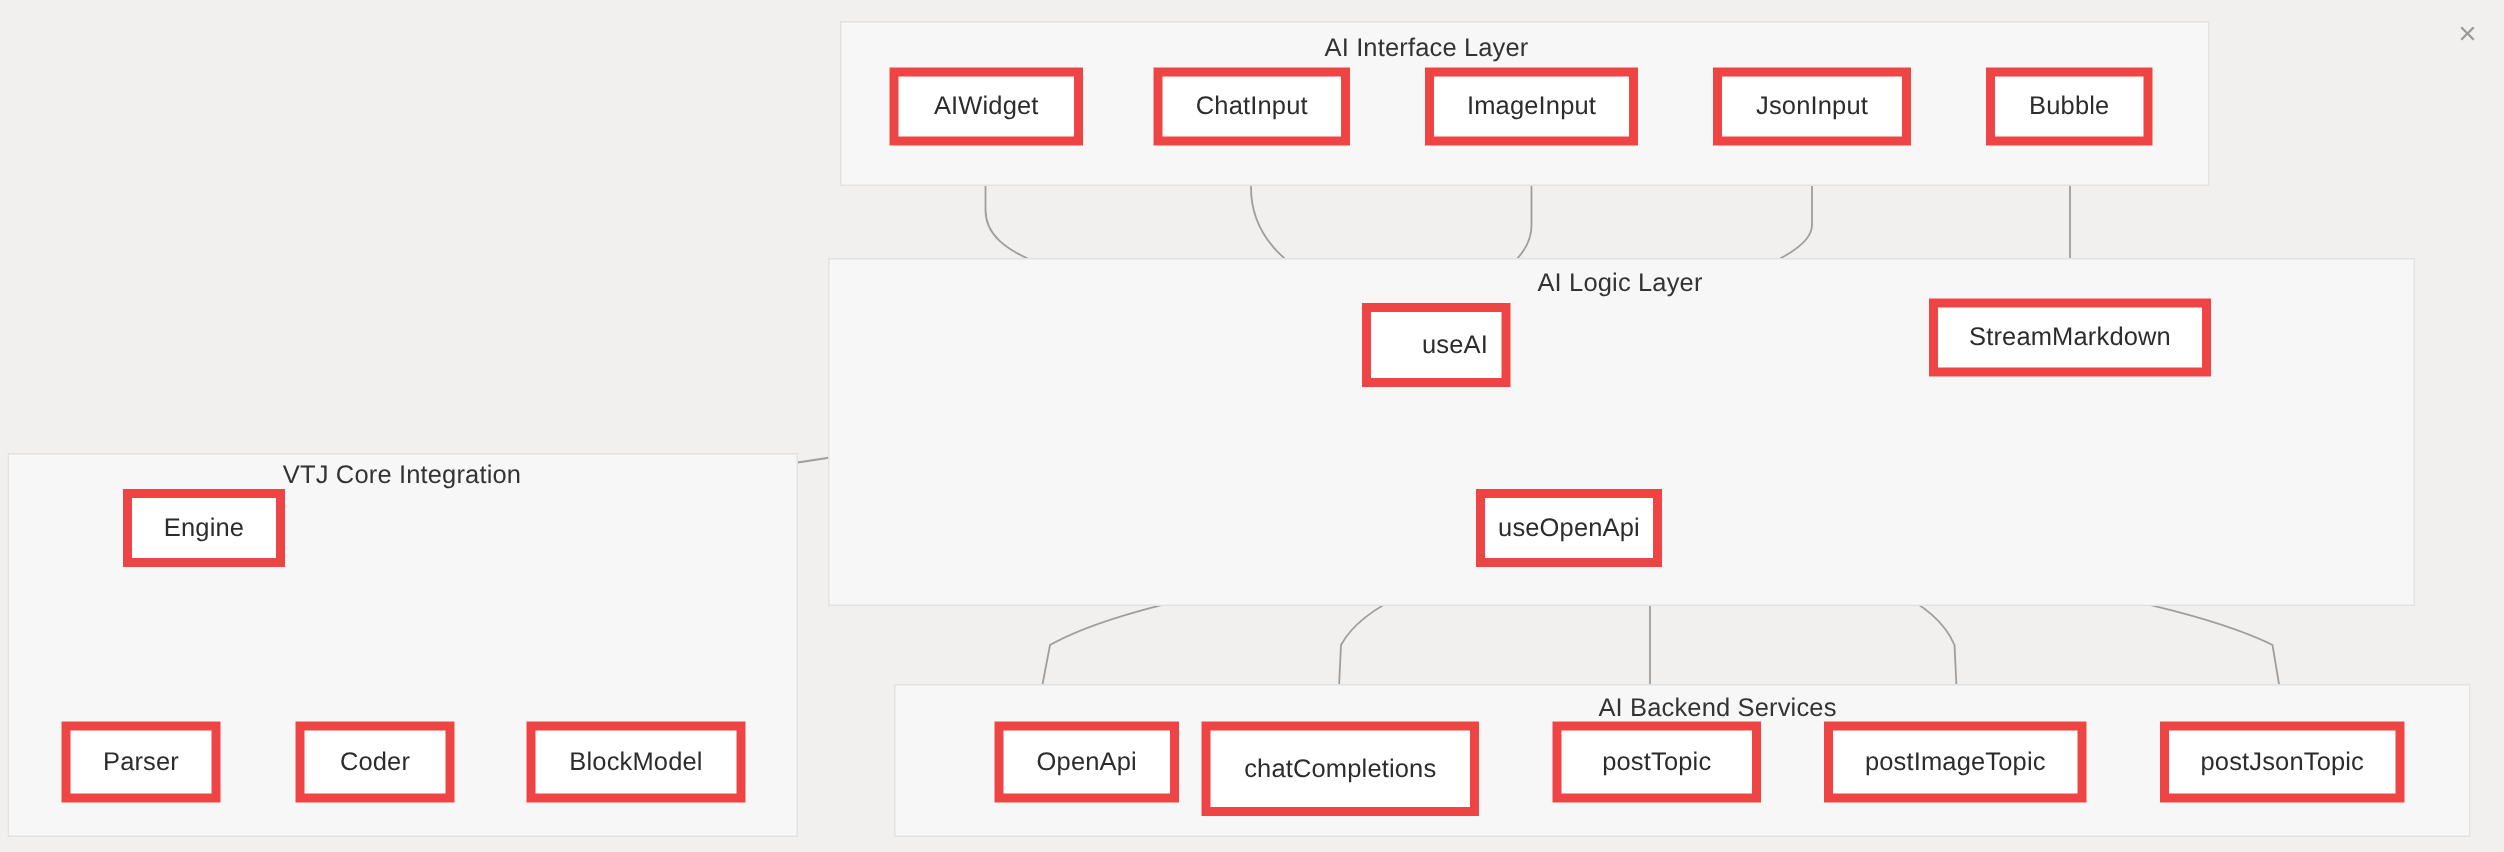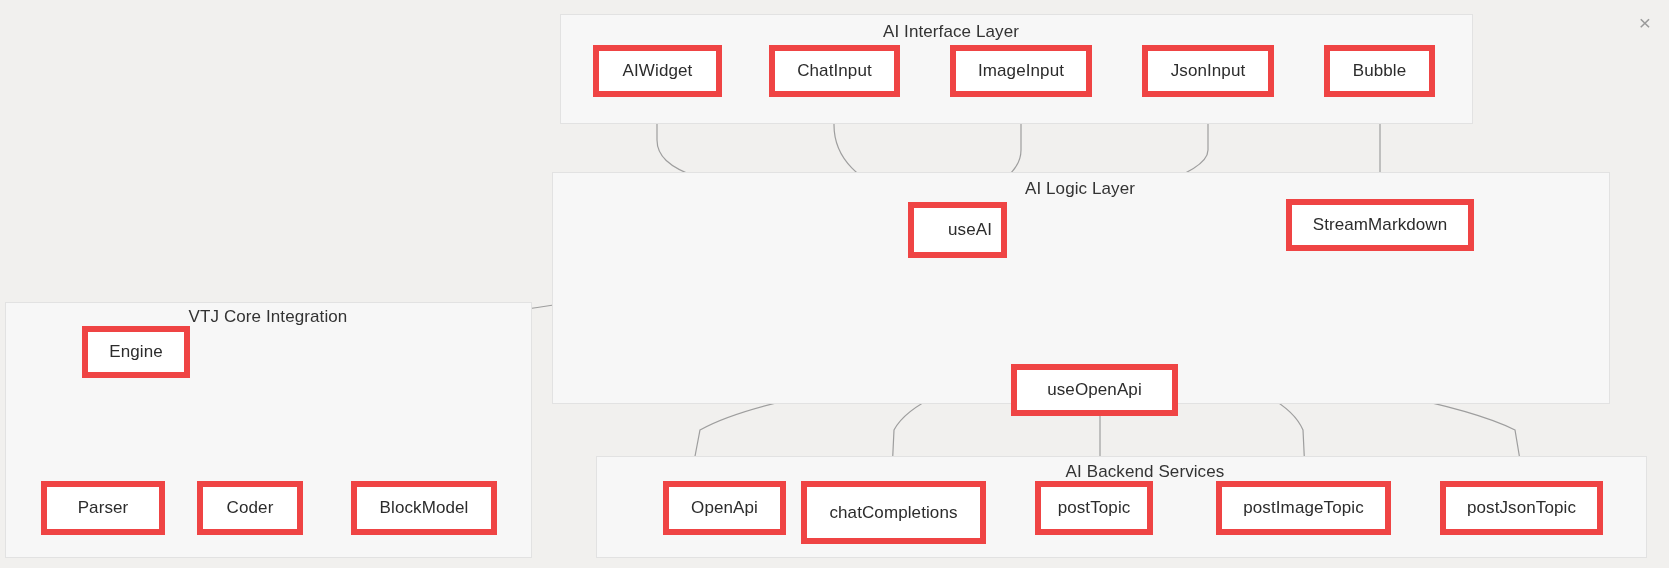--- a/index.html
+++ b/index.html
@@ -107,32 +107,32 @@
       <div class="group-label" style="left: 951px; top: 22px; transform: translateX(-50%);">AI Interface Layer</div>
       <div class="node" style="left: 593px; top: 45px; width: 129px; height: 52px;">AIWidget</div>
       <div class="node" style="left: 769px; top: 45px; width: 131px; height: 52px;">ChatInput</div>
       <div class="node" style="left: 950px; top: 45px; width: 142px; height: 52px;">ImageInput</div>
       <div class="node" style="left: 1142px; top: 45px; width: 132px; height: 52px;">JsonInput</div>
       <div class="node" style="left: 1324px; top: 45px; width: 111px; height: 52px;">Bubble</div>
       <div class="group" style="left: 552px; top: 172px; width: 1058px; height: 232px;"></div>
       <div class="group-label" style="left: 1080px; top: 179px; transform: translateX(-50%);">AI Logic Layer</div>
       <div class="node" style="left: 908px; top: 202px; width: 99px; height: 56px; padding-left: 25px;">useAI</div>
       <div class="node" style="left: 1286px; top: 199px; width: 188px; height: 52px;">StreamMarkdown</div>
-      <div class="node" style="left: 1011px; top: 326px; width: 167px; height: 52px; margin-top: 38px;">useOpenApi</div>
+      <div class="node" style="left: 984px; top: 326px; width: 124px; height: 52px;">useOpenApi</div>
       <div class="group" style="left: 5px; top: 302px; width: 527px; height: 256px;"></div>
       <div class="group-label" style="left: 268px; top: 307px; transform: translateX(-50%);">VTJ Core Integration</div>
       <div class="node" style="left: 82px; top: 326px; width: 108px; height: 52px;">Engine</div>
-      <div class="node" style="left: 41px; top: 481px; width: 124px; height: 54px;">Parser</div>
+      <div class="node" style="left: 41px; top: 481px; width: 106px; height: 54px;">Parser</div>
       <div class="node" style="left: 197px; top: 481px; width: 106px; height: 54px;">Coder</div>
       <div class="node" style="left: 351px; top: 481px; width: 146px; height: 54px;">BlockModel</div>
       <div class="group" style="left: 596px; top: 456px; width: 1051px; height: 102px;"></div>
       <div class="group-label" style="left: 1117px; top: 462px; transform: translateX(-50%); margin-left: 28px;">AI Backend Services</div>
       <div class="node" style="left: 629px; top: 481px; width: 123px; height: 54px; margin-left: 34px;">OpenApi</div>
       <div class="node" style="left: 801px; top: 481px; width: 185px; height: 63px;">chatCompletions</div>
-      <div class="node" style="left: 1035px; top: 481px; width: 118px; height: 54px;">postTopic</div>
+      <div class="node" style="left: 1035px; top: 481px; width: 139px; height: 54px;">postTopic</div>
       <div class="node" style="left: 1216px; top: 481px; width: 175px; height: 54px;">postImageTopic</div>
       <div class="node" style="left: 1440px; top: 481px; width: 163px; height: 54px;">postJsonTopic</div>
     </div>
 
   <div id="close-button">
     <span>×</span>
   </div>
 
 </div>
 

